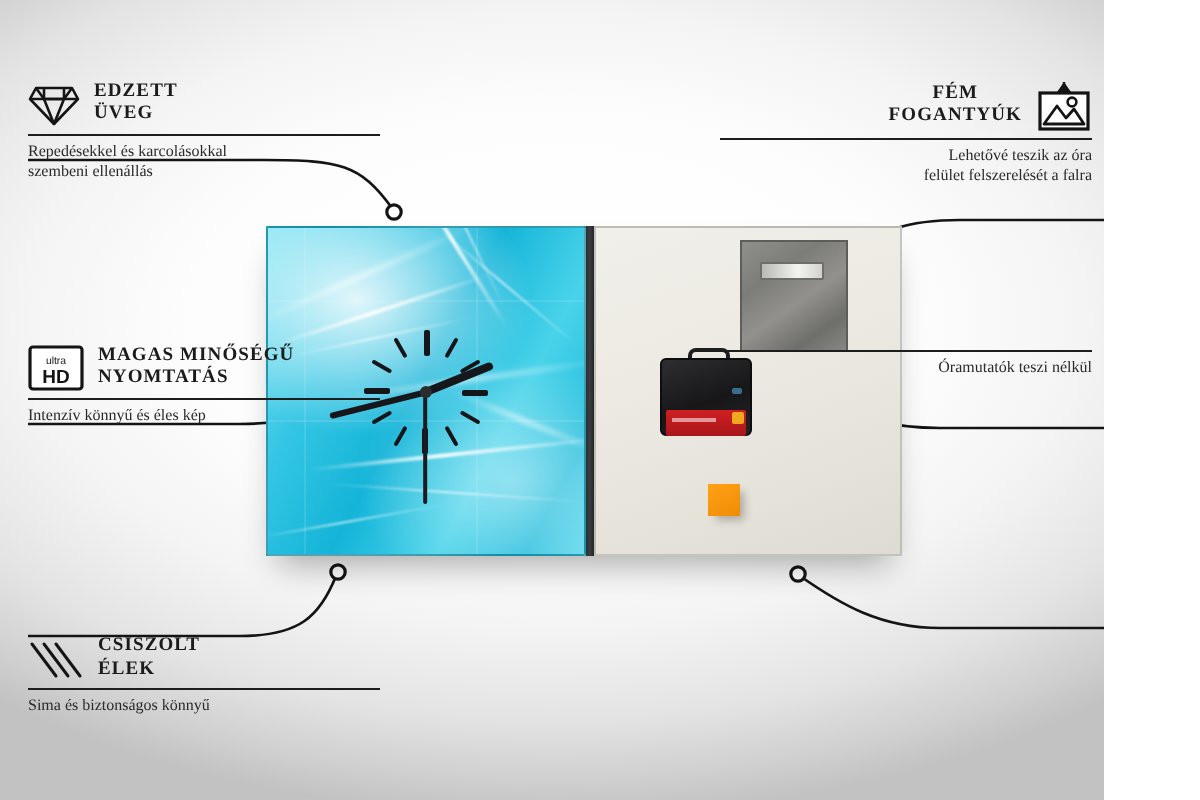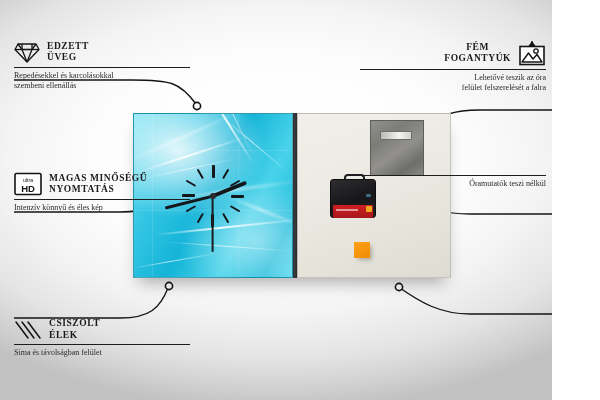--- a/index.html
+++ b/index.html
@@ -229,21 +229,21 @@
         <g stroke="#141414" stroke-width="1.5" stroke-linecap="round">
           <path d="M2,3 L14,19"></path>
             <path d="M8,3 L20,19"></path>
             <path d="M14,3 L26,19"></path>
         </g>
       </svg>
       <div class="title">CSISZOLT
 ÉLEK</div>
     </div>
     <div class="rule"></div>
-    <div class="desc">Sima és távolságban felület</div>
+    <div class="desc">Sima és biztonságos könnyű</div>
   </div>
 
   <div class="callout right" style="right:6px;top:40px;width:186px;">
     <div class="head">
       <div class="title">FÉM
 FOGANTYÚK</div>
       <svg class="ic" width="28" height="26" viewBox="0 0 28 26">
         <path d="M14,1 L10.5,6 H17.5 Z" fill="#141414"></path>
         <path d="M14,1 V5" stroke="#141414" stroke-width="1.2"></path>
         <rect x="2" y="6.5" width="24" height="18" fill="#ffffff" stroke="#141414" stroke-width="1.6"></rect>

